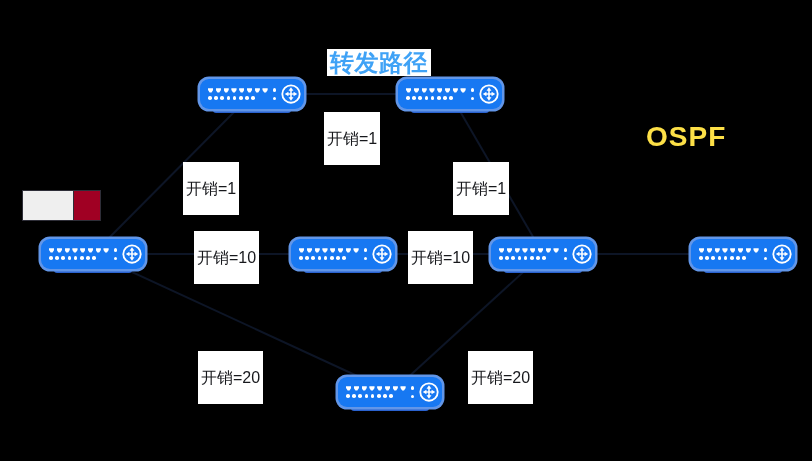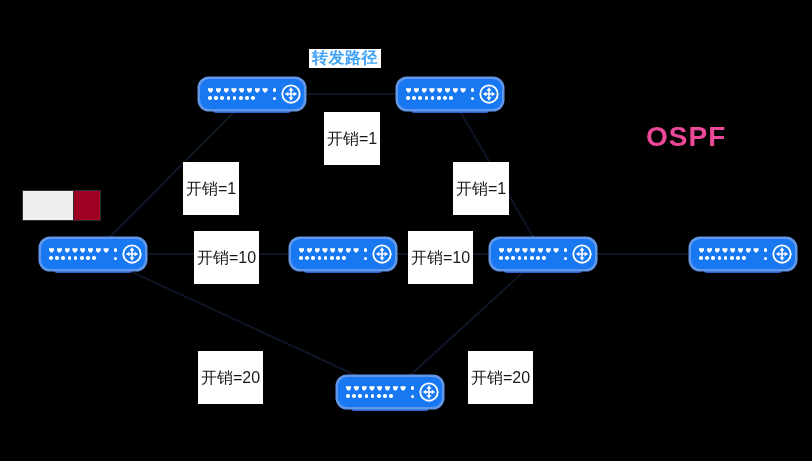--- a/index.html
+++ b/index.html
@@ -18,22 +18,22 @@
   .port{width:5.2px;height:4.2px;background:#fff;
         clip-path:polygon(0 0,100% 0,100% 42%,68% 100%,32% 100%,0 42%);}
   .pdot{width:3.6px;height:3.6px;background:#fff;border-radius:50%;}
   .sep{display:flex;flex-direction:column;gap:5px;margin-left:5px;}
   .sep .pdot{width:3.2px;height:3.2px;}
   .router-glyph{margin-left:4px;flex:none;}
 
   
   .cost-label{position:absolute;background:#fff;color:#17181c;font-size:16px;
               line-height:1.08;padding:18px 3px;white-space:nowrap;}
-  #path-title{position:absolute;left:309px;top:49px;background:#fff;color:#3fa2f6;
-              font-size:16px;font-weight:bold;line-height:1.05;padding:1px 3px;
+  #path-title{position:absolute;left:327px;top:49px;background:#fff;color:#3fa2f6;
+              font-size:24px;font-weight:bold;line-height:1.05;padding:1px 3px;
               letter-spacing:0.5px;white-space:nowrap;}
   #ospf-label{position:absolute;left:646px;top:121px;color:#e05c5c;font-size:28px;
               font-weight:bold;letter-spacing:1px;white-space:nowrap;}
 
   
   #flag{position:absolute;left:22px;top:190px;width:79px;height:31px;display:flex;
         border:1px solid #2e2e38;box-sizing:border-box;}
   #flag-white{width:50px;height:100%;}
   #flag-red{flex:1;height:100%;border-left:1px solid #2e2e38;box-sizing:border-box;}
 </style>
@@ -48,21 +48,21 @@
       <line x1="450" y1="94" x2="543" y2="254" stroke="#0d1526" stroke-width="2"></line>
       <line x1="93" y1="254" x2="343" y2="254" stroke="#0d1526" stroke-width="2"></line>
       <line x1="343" y1="254" x2="543" y2="254" stroke="#0d1526" stroke-width="2"></line>
       <line x1="543" y1="254" x2="743" y2="254" stroke="#0d1526" stroke-width="2"></line>
       <line x1="93" y1="254" x2="392" y2="392" stroke="#0d1526" stroke-width="2"></line>
       <line x1="392" y1="392" x2="543" y2="254" stroke="#0d1526" stroke-width="2"></line>
     </svg>
 
   <div id="path-title" style="color: rgb(63, 162, 246); background: rgb(255, 255, 255);">转发路径</div>
 
-  <div id="ospf-label" style="color: #ec4899;">OSPF</div>
+  <div id="ospf-label" style="color: #fde047;">OSPF</div>
 
   <div id="flag">
     <div id="flag-white" style="background: rgb(239, 239, 239);"></div>
     <div id="flag-red" style="background: rgb(160, 0, 35);"></div>
   </div>
 
 <div class="router-wrap" style="left: 200px; top: 79px;">
       <div class="router-shadow" style="background: rgb(42, 98, 207);"></div>
       <div class="router-body" style="background: rgb(23, 120, 242); box-shadow: rgb(98, 150, 232) 0px 0px 0px 2.5px;">
         <div class="ports">

